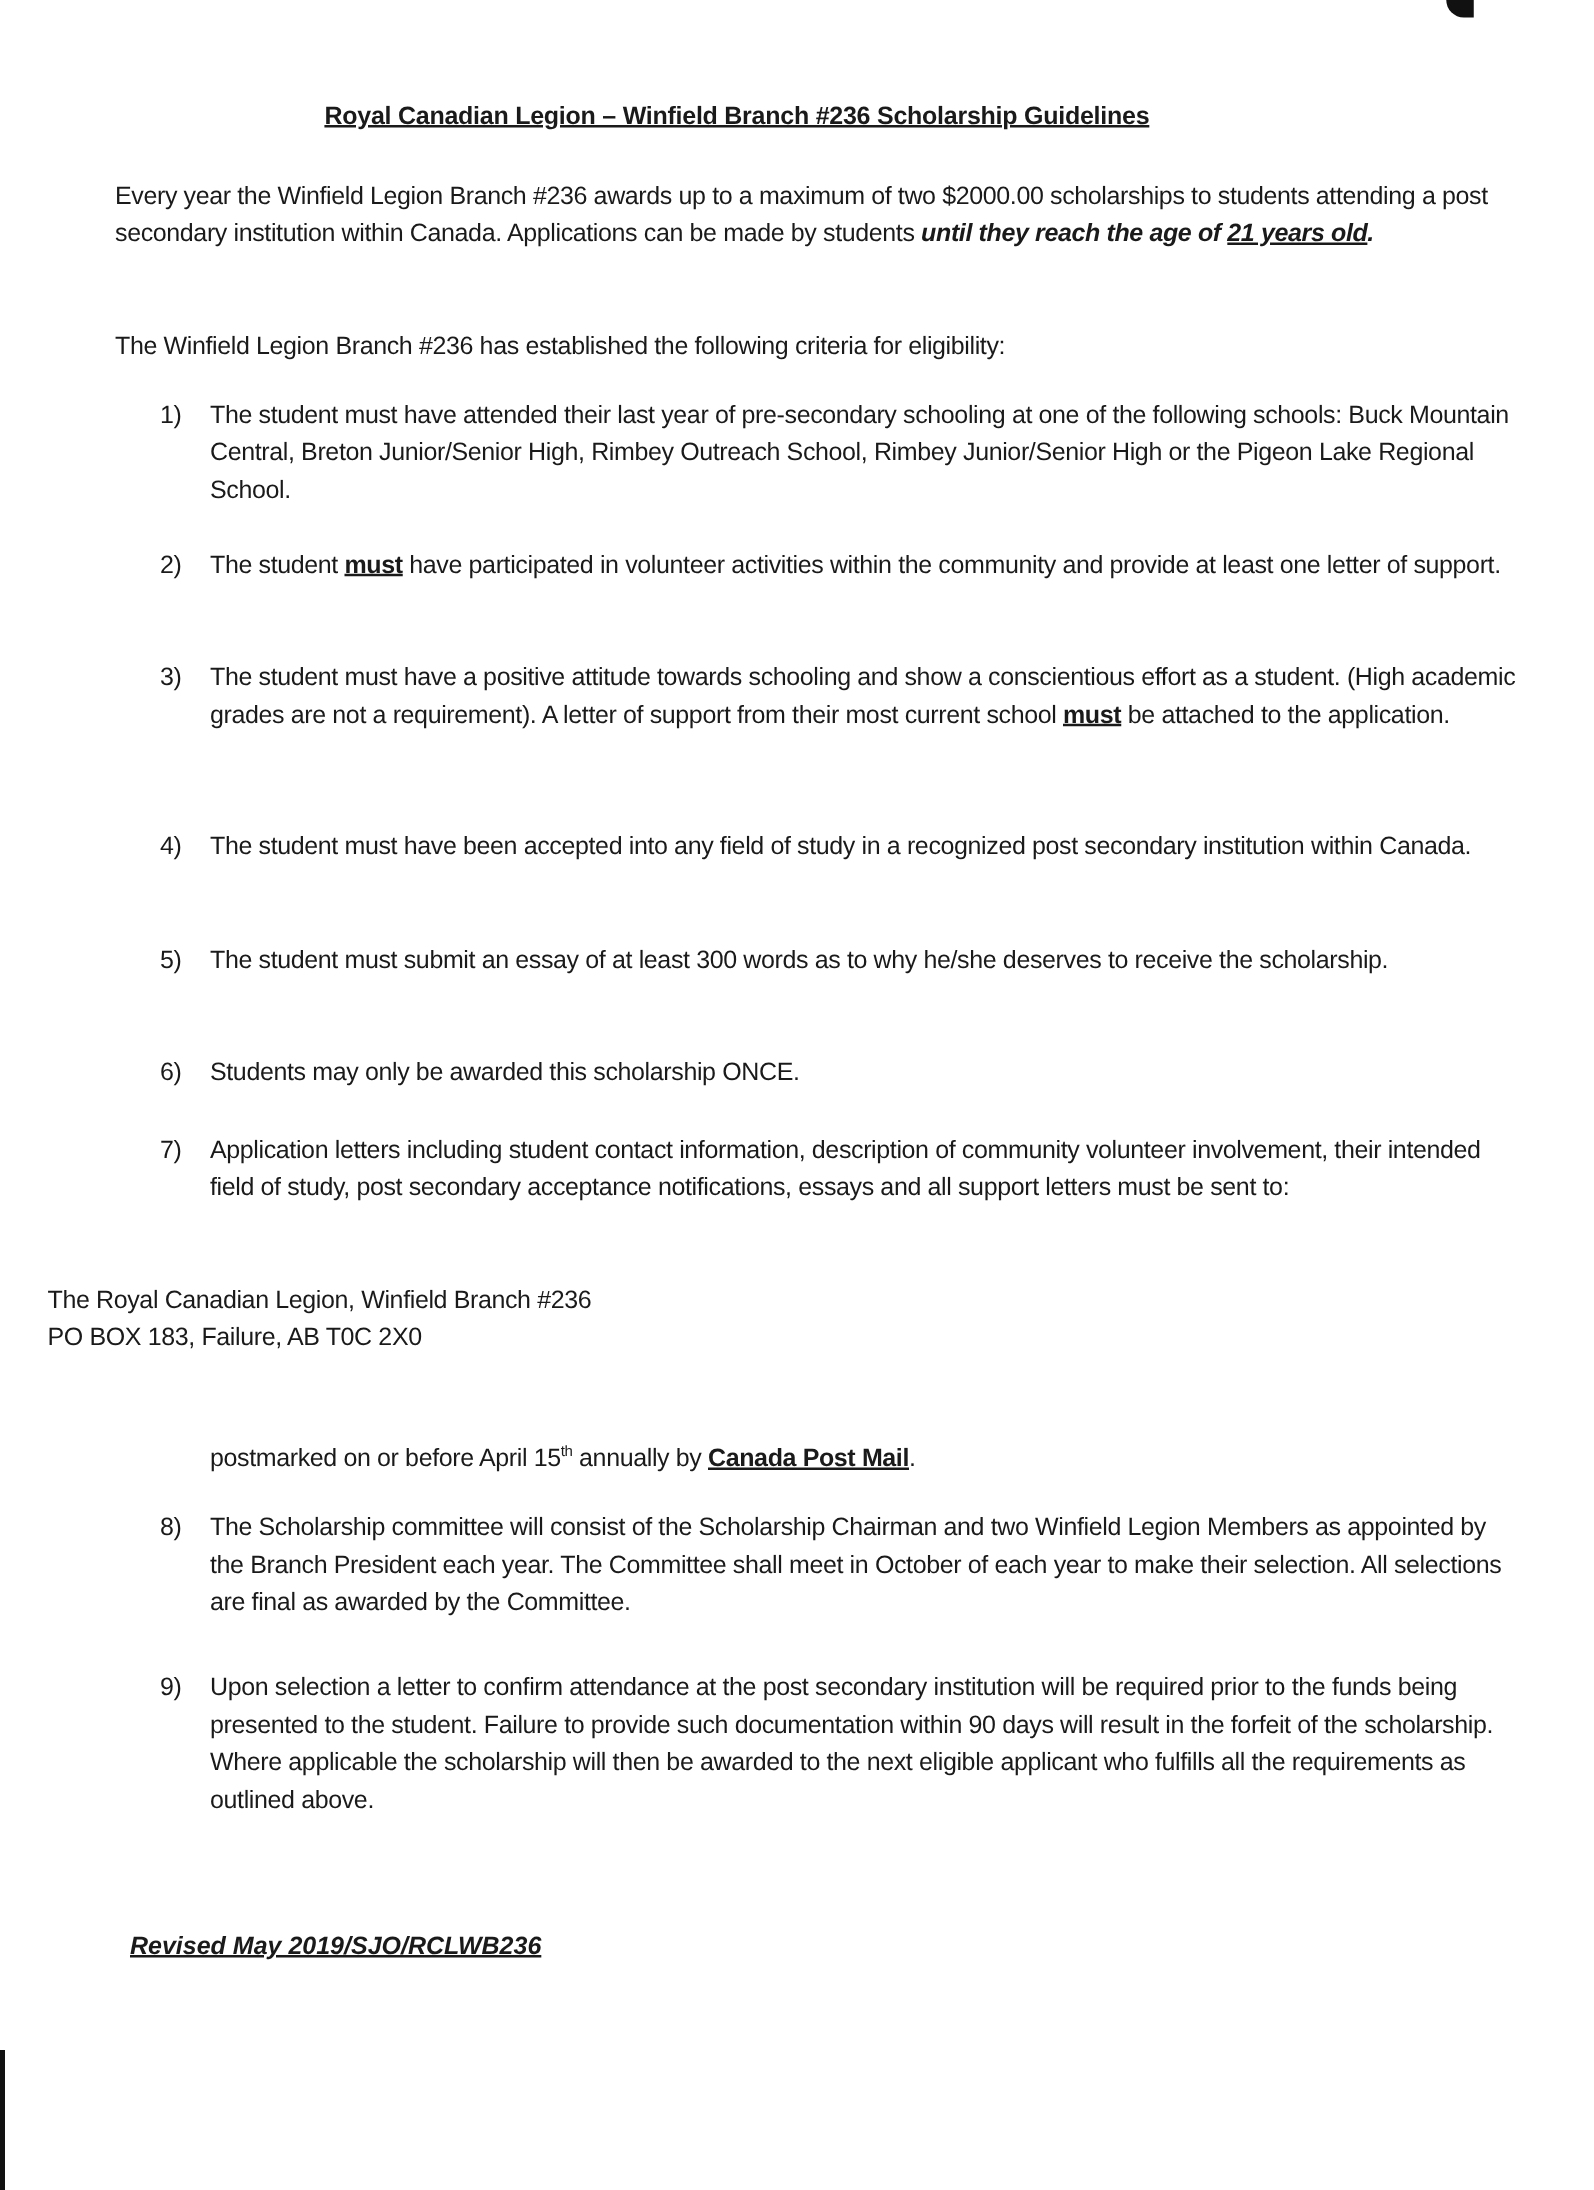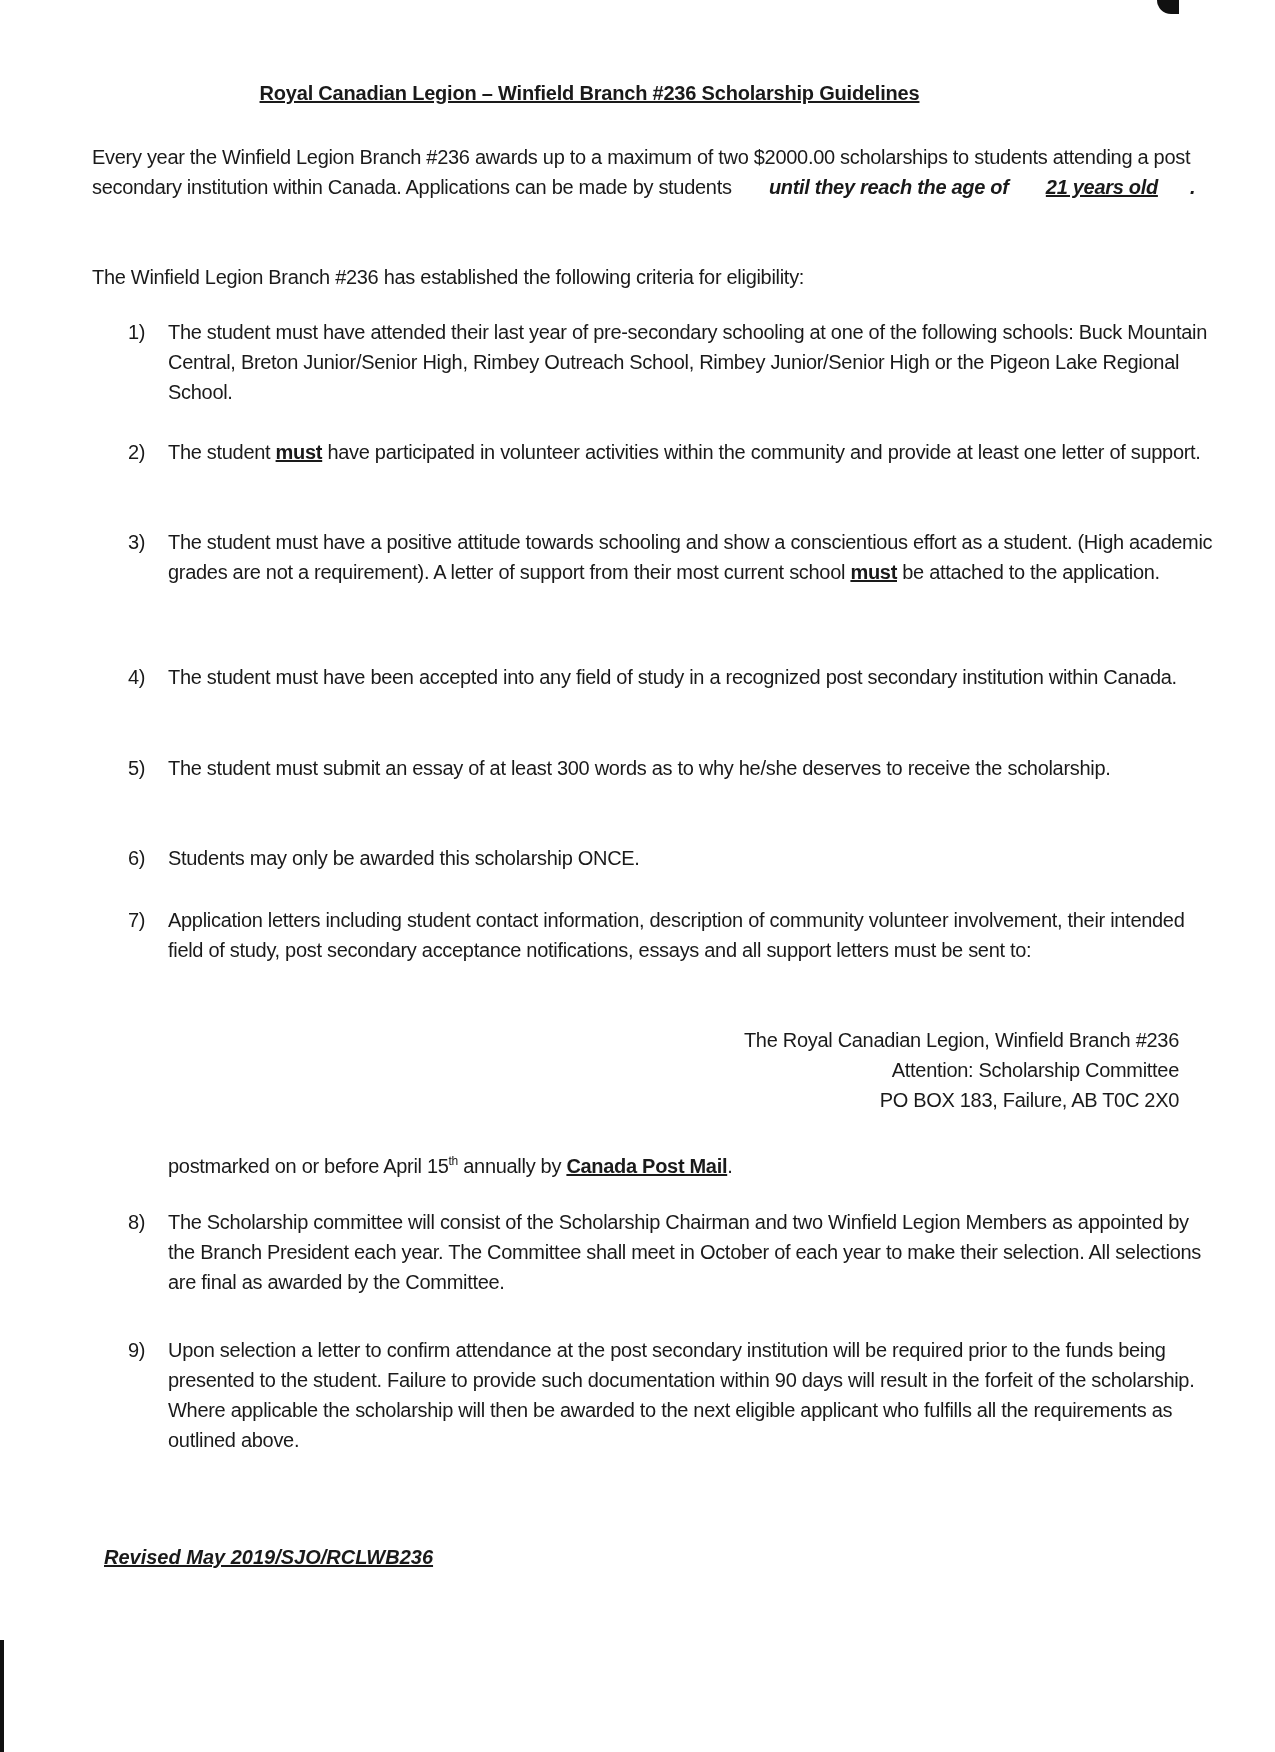--- a/index.html
+++ b/index.html
@@ -21,33 +21,33 @@
       position: absolute; left: 0; right: 0; top: 82px; text-align: center;
       font-size: 20px; font-weight: bold; text-decoration: underline;
       letter-spacing: -0.2px;
     }
     .para {
       position: absolute; left: 92px; width: 1110px; font-size: 20px; line-height: 30px;
       letter-spacing: -0.3px;
     }
     .intro { top: 142px; }
     .criteria-intro { top: 262px; }
-    .bi { font-weight: bold; font-style: italic; margin-left: 32px; }
+    .bi { font-weight: bold; font-style: italic; }
     .u { text-decoration: underline; }
     .b { font-weight: bold; text-align: center; }
     .item {
       position: absolute; left: 128px; width: 1090px; font-size: 20px; line-height: 30px;
       letter-spacing: -0.3px;
     }
     .item .num { position: absolute; left: 0; top: 0; width: 36px; }
     .item .txt { position: absolute; left: 40px; top: 0; width: 1050px; }
     .address {
-      position: absolute; left: 0; right: 0; top: 1025px; text-align: right;
+      position: absolute; left: 0; right: 0; top: 1025px; text-align: left;
       font-size: 20px; line-height: 30px; letter-spacing: -0.3px;
-      padding-left: 90px;
+      padding-left: 38px;
     }
     .address div { display: block; }
     .postmark {
       position: absolute; left: 168px; top: 1146px; font-size: 20px; line-height: 30px;
       letter-spacing: -0.3px;
     }
     .postmark sup { font-size: 12px; }
     .revised {
       position: absolute; left: 92px; top: 1546px; font-size: 20px;
       font-weight: bold; font-style: italic; text-decoration: underline; margin-left: 12px;
@@ -98,21 +98,20 @@
     <span class="txt">Students may only be awarded this scholarship ONCE.</span>
   </div>
 
   <div class="item" style="top:905px;">
     <span class="num">7)</span>
     <span class="txt">Application letters including student contact information, description of community volunteer involvement, their intended field of study, post secondary acceptance notifications, essays and all support letters must be sent to:</span>
   </div>
 
   <div class="address">
     <div>The Royal Canadian Legion, Winfield Branch #236</div>
-    <div>Attention:  Scholarship Committee</div>
     <div>PO BOX 183, Failure, AB T0C 2X0</div>
   </div>
 
   <div class="postmark">
     <span>postmarked on or before April 15</span><sup>th</sup><span> annually by </span><span class="b u">Canada Post Mail</span><span>.</span>
   </div>
 
   <div class="item" style="top:1207px;">
     <span class="num">8)</span>
     <span class="txt">The Scholarship committee will consist of the Scholarship Chairman and two Winfield Legion Members as appointed by the Branch President each year.  The Committee shall meet in October of each year to make their selection.  All selections are final as awarded by the Committee.</span>

